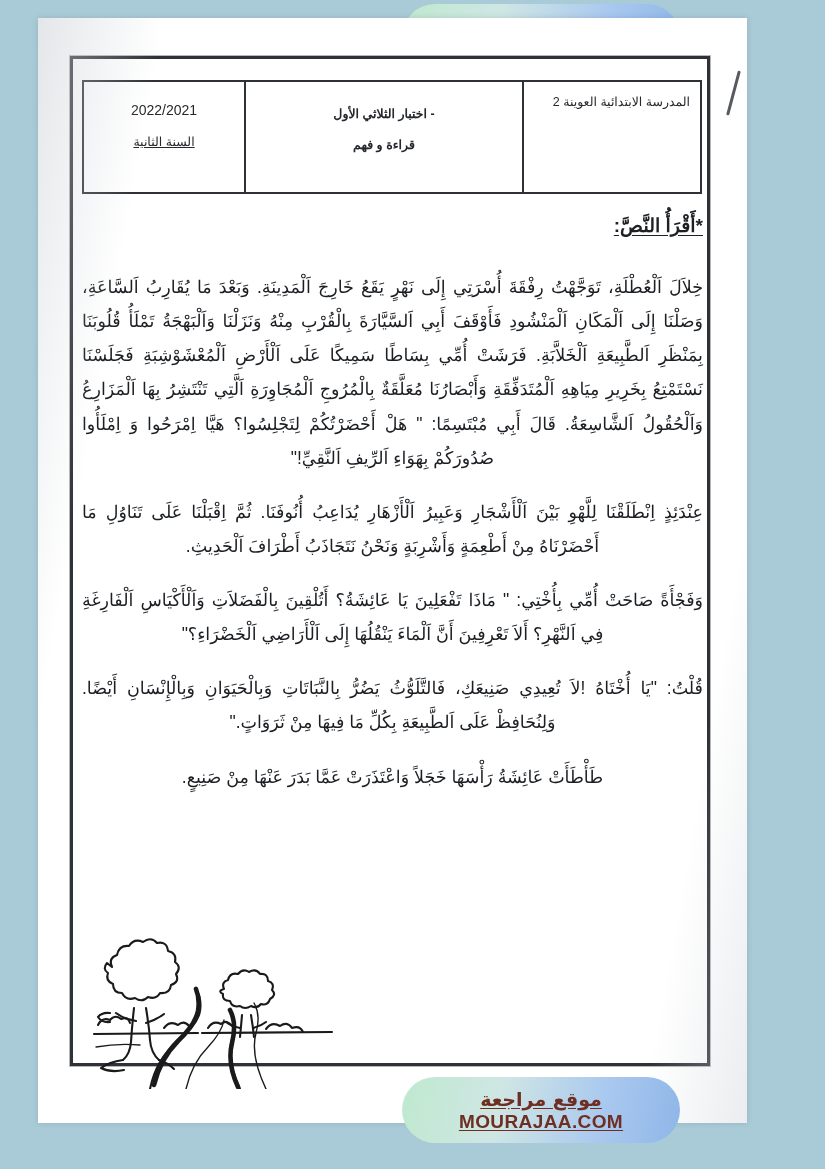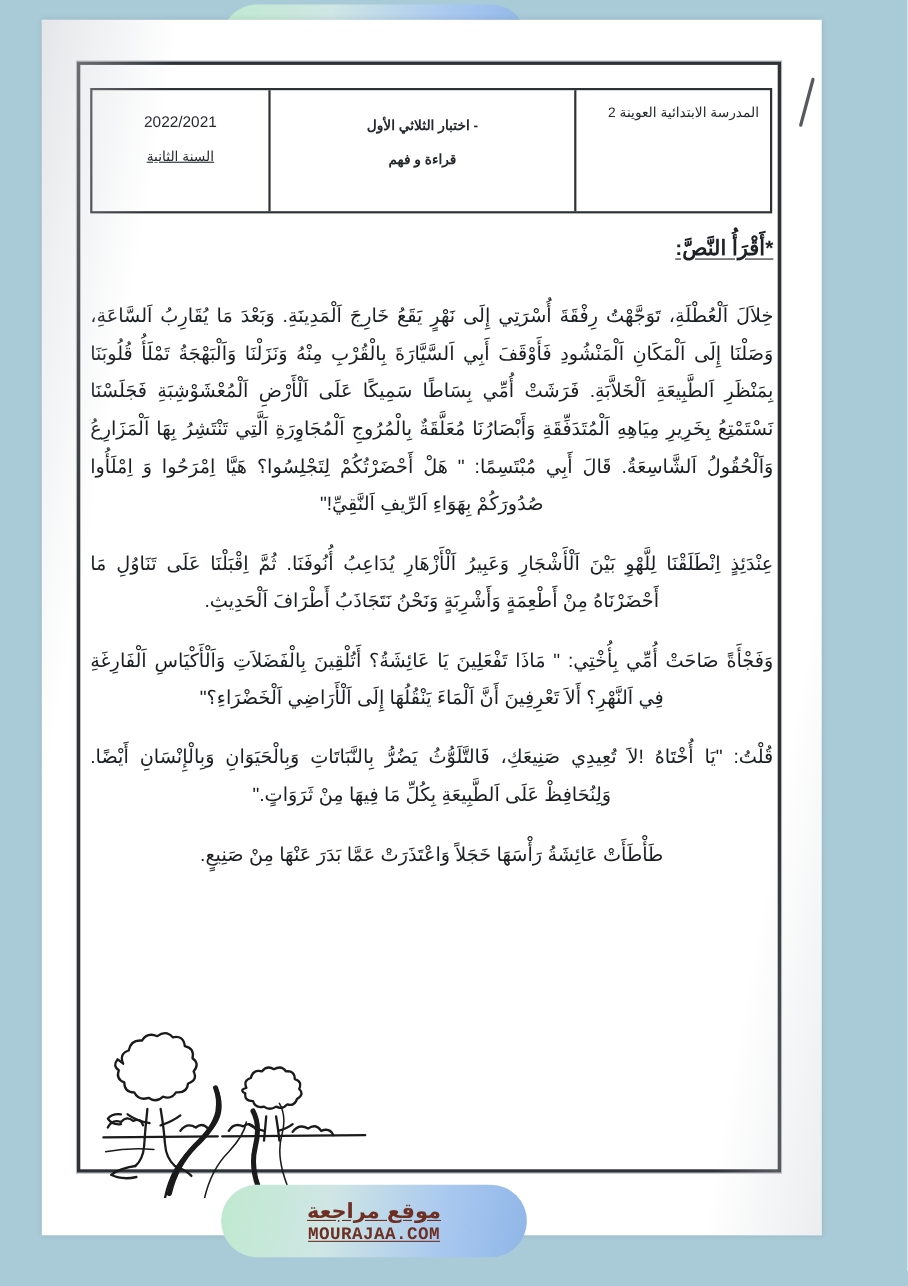--- a/index.html
+++ b/index.html
@@ -157,21 +157,21 @@
   .illustration svg { display: block; width: 100%; height: 100%; }
 
   
   .watermark {
     position: absolute;
     left: 0;
     width: 680px;
     height: 74px;
     display: flex;
     align-items: center;
-    justify-content: center;
+    justify-content: flex-start;
     pointer-events: auto;
   }
   .watermark-top    { top: 0; }
   .watermark-bottom { top: 1073px; }
 
   .wm-pill {
     position: relative;
     width: 278px;
     height: 66px;
     border-radius: 34px;
@@ -185,22 +185,22 @@
   .wm-ar {
     font-family: "DejaVu Sans", sans-serif;
     font-size: 19px;
     font-weight: bold;
     color: #6e2f22;
     text-decoration: underline;
     text-underline-offset: 2px;
     direction: rtl;
   }
   .wm-url {
-    font-family: Liberation Mono, monospace;
-    font-size: 16px;
+    font-family: Liberation Sans, sans-serif;
+    font-size: 19px;
     font-weight: bold;
     color: #6e2f22;
     letter-spacing: .4px;
     text-decoration: underline;
     text-underline-offset: 2px;
     direction: ltr;
   }
 </style>
 </head>
 <body>

